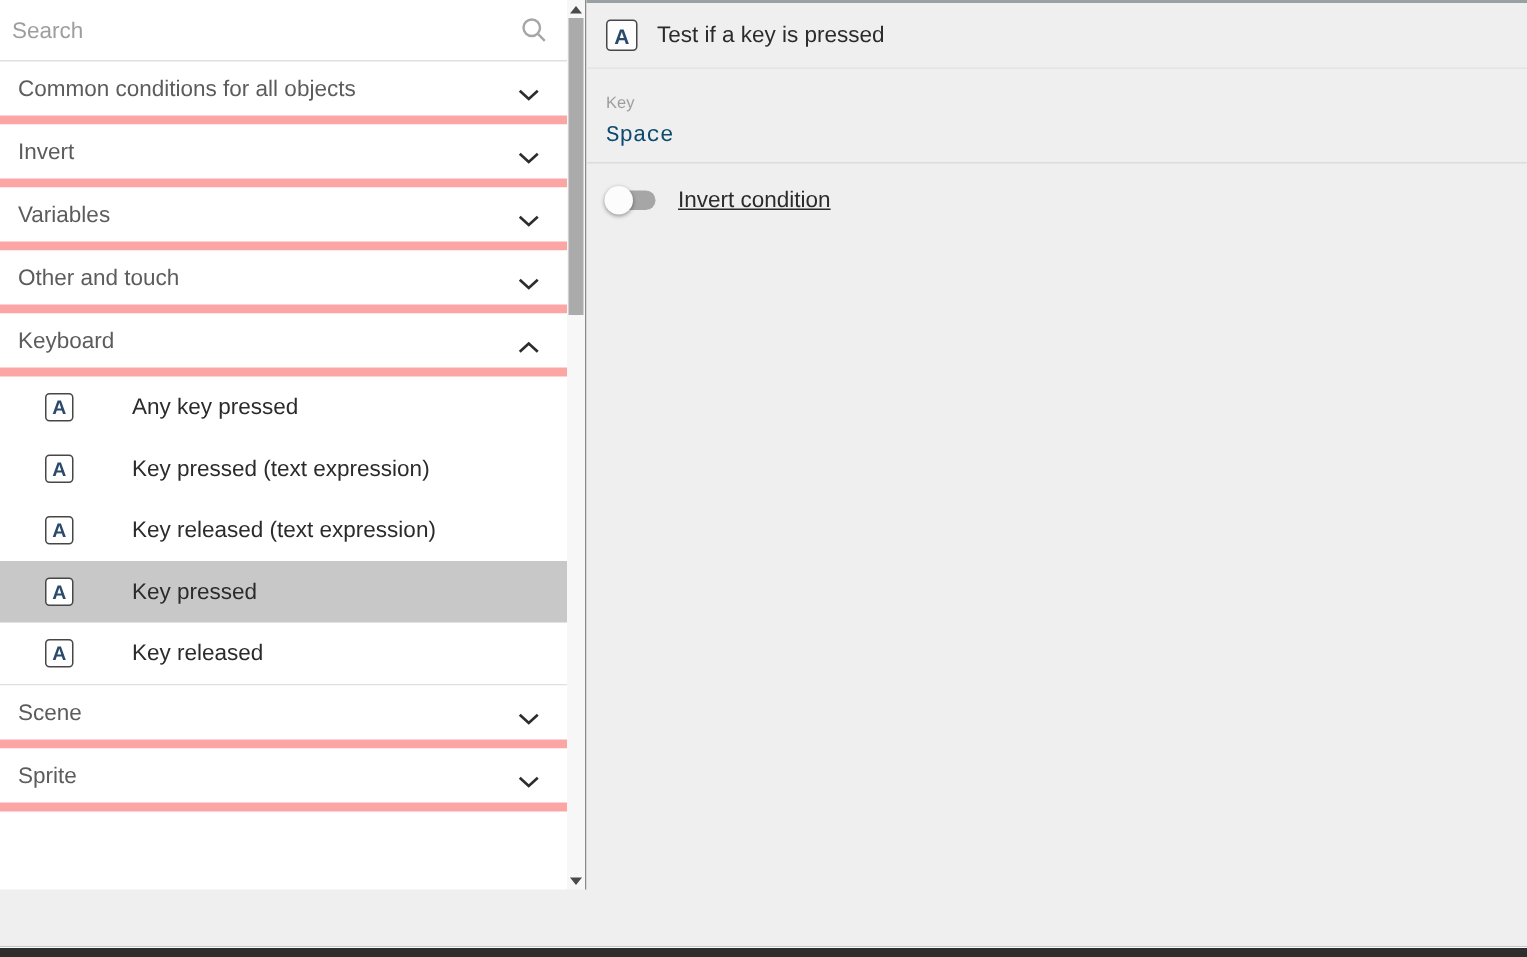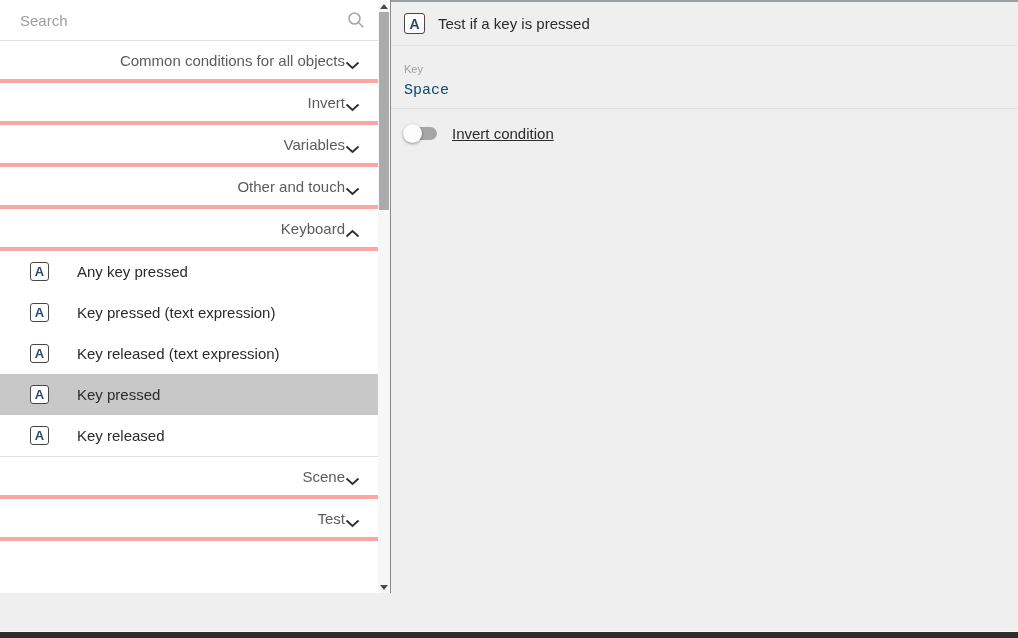--- a/index.html
+++ b/index.html
@@ -1,37 +1,37 @@
 <!DOCTYPE html>
 <html><head>
 <meta charset="utf-8">
 <style>
   * { margin:0; padding:0; box-sizing:border-box; }
   html, body { width:1018px; height:638px; overflow:hidden; font-family:"Liberation Sans", sans-serif; }
   .app { position:relative; width:1018px; height:638px; background:#efefef; }
 
   
   .left-panel { position:absolute; left:0; top:0; width:378px; height:593px; background:#ffffff; overflow:hidden; }
-  .search-row { height:41px; border-bottom:1px solid #e0e0e0; display:flex; align-items:center; padding:0 20px; position:relative; }
+  .search-row { height:41px; border-bottom:1px solid #e0e0e0; display:flex; align-items:center; padding:0 8px; position:relative; }
   .search-input { border:none; outline:none; flex:1; font-size:15px; color:#333; background:transparent; font-family:inherit; }
   .search-input::placeholder { color:#9e9e9e; }
   .search-icon { position:absolute; right:13px; top:11px; width:18px; height:18px; }
 
-  .section-row { height:42px; display:flex; align-items:center; justify-content:flex-end; padding:0 18px 0 12px; border-bottom:4px solid #fca5a5; cursor:pointer; background:#fff; }
+  .section-row { height:42px; display:flex; align-items:center; justify-content:space-between; padding:0 18px 0 12px; border-bottom:6px solid #fca5a5; cursor:pointer; background:#fff; }
   .section-label { font-size:15px; color:#5c5c5c; }
   .chevron { width:15px; height:9px; display:inline-block; }
   .chevron.up svg { transform:rotate(180deg); }
 
   .items-group { border-bottom:1px solid #e0e0e0; }
   .item-row { height:41px; display:flex; align-items:center; padding-left:30px; cursor:pointer; }
   .item-row.selected { background:#c8c8c8; }
   .key-icon { width:19px; height:19px; border:1.5px solid #474747; border-radius:3px; background:#ffffff;
               display:inline-flex; align-items:center; justify-content:center;
               font-weight:bold; font-size:13px; color:#2b4a6b; flex:0 0 auto; }
-  .item-label { margin-left:28px; font-size:15px; color:#2b2b2b; }
+  .item-label { margin-left:39px; font-size:15px; color:#2b2b2b; }
 
   
   .scrollbar { position:absolute; left:378px; top:0; width:12px; height:593px; background:#f7f7f7; }
   .sb-arrow { position:absolute; left:0; width:12px; height:12px; display:flex; align-items:center; justify-content:center; }
   .sb-arrow.up { top:0; }
   .sb-arrow.down { bottom:0; }
   .tri-up { width:0; height:0; border-left:4px solid transparent; border-right:4px solid transparent; border-bottom:5px solid #4a4a4a; }
   .tri-down { width:0; height:0; border-left:4px solid transparent; border-right:4px solid transparent; border-top:5px solid #4a4a4a; }
   .sb-thumb { position:absolute; left:1px; top:12px; width:10px; height:198px; background:#ababab; }
 
@@ -150,21 +150,21 @@
     <div class="section-row">
       <span class="section-label">Scene</span>
       <span class="chevron">
         <svg width="15" height="9" viewBox="0 0 15 9">
             <polyline points="1.5,1.5 7.5,7 13.5,1.5" fill="none" stroke="#2d2d2d" stroke-width="1.8"></polyline>
           </svg>
       </span>
     </div>
 
     <div class="section-row">
-      <span class="section-label">Test</span>
+      <span class="section-label">Sprite</span>
       <span class="chevron">
         <svg width="15" height="9" viewBox="0 0 15 9">
             <polyline points="1.5,1.5 7.5,7 13.5,1.5" fill="none" stroke="#2d2d2d" stroke-width="1.8"></polyline>
           </svg>
       </span>
     </div>
 
   </div>
 
   <div class="scrollbar">

